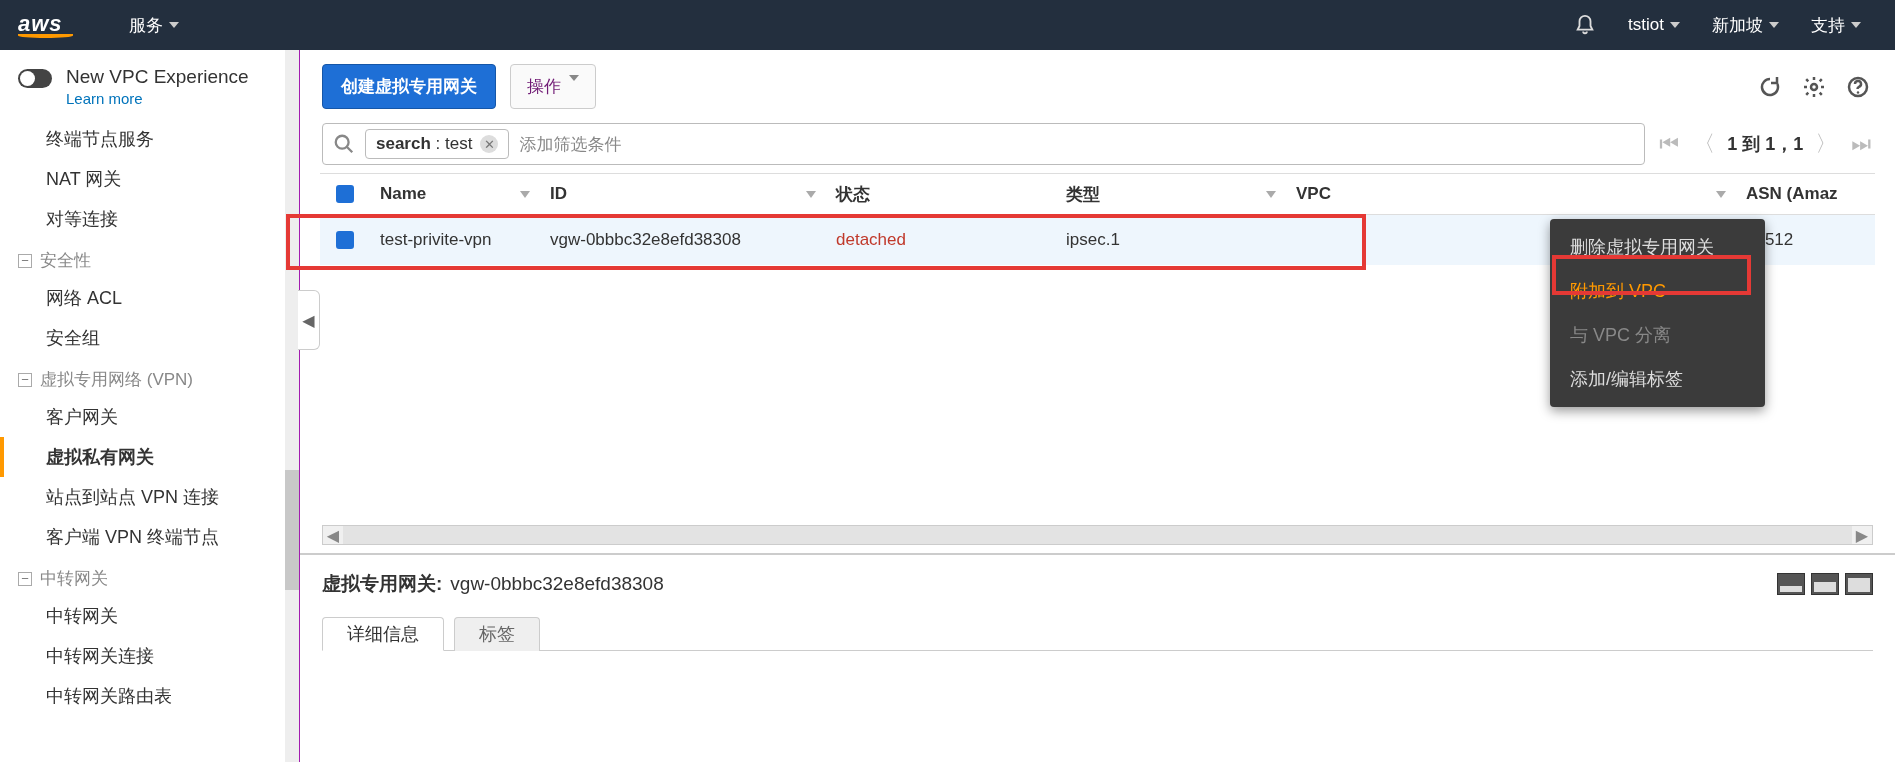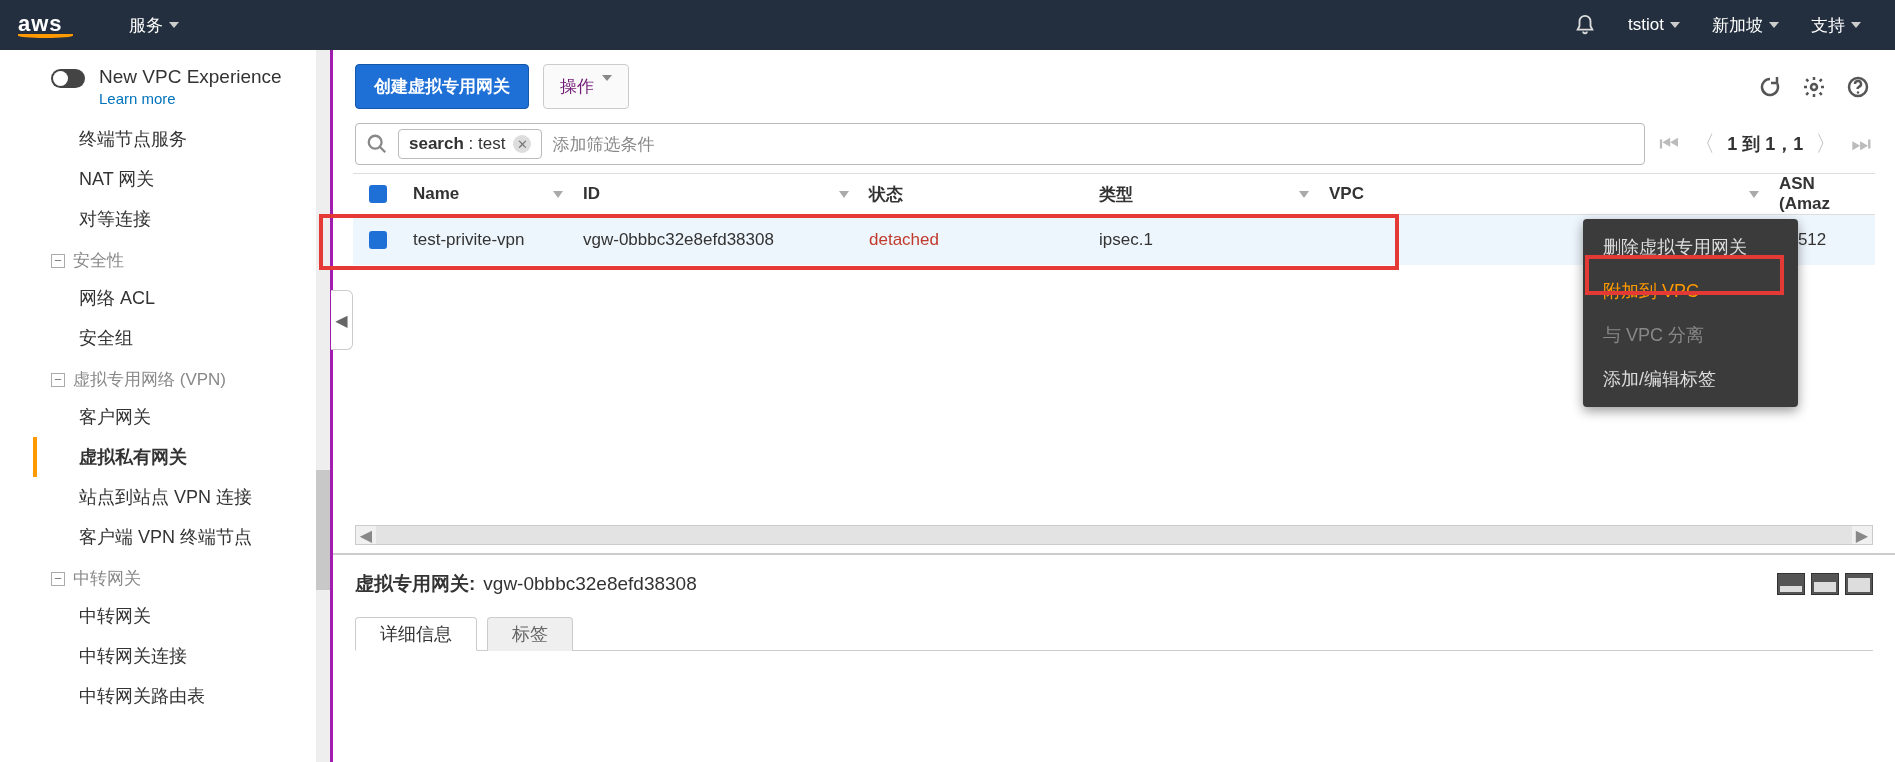--- a/index.html
+++ b/index.html
@@ -1,28 +1,28 @@
 <!DOCTYPE html>
 <html><head>
 <meta charset="utf-8">
 <style>
   * { box-sizing: border-box; margin: 0; padding: 0; font-family: "Amazon Ember", "Helvetica Neue", Arial, sans-serif; }
   body { width: 1895px; height: 762px; background: #fff; overflow: hidden; color: #333; }
   
   .top-header { height: 50px; background: #232f3e; display: flex; align-items: center; color: #fff; font-size: 17px; padding: 0 18px; }
   .aws-logo { display: flex; flex-direction: column; font-weight: 700; margin-right: 40px; }
-  .aws-logo span.txt { font-size: 22px; letter-spacing: 1px; color: #fff; line-height: 1; }
+  .aws-logo span.txt { font-size: 22px; letter-spacing: 1px; color: #fff; line-height: 1; font-style: italic; }
   .aws-logo span.smile { height: 5px; border-bottom: 4px solid #f90; border-radius: 0 0 50% 50%; margin-top: -2px; width: 55px; }
   .hdr-item { display: flex; align-items: center; gap: 6px; padding: 0 16px; cursor: pointer; }
   .hdr-item .caret-down { width: 0; height: 0; border-left: 5px solid transparent; border-right: 5px solid transparent; border-top: 6px solid #ccc; }
   .hdr-spacer { flex: 1; }
   .bell-icon svg { width: 22px; height: 22px; stroke: #ddd; fill: none; stroke-width: 2; }
   
   .layout { display: flex; height: calc(100% - 50px); }
-  .sidebar { width: 300px; background: #fff; border-right: 3px solid #a21caf; overflow-y: auto; position: relative; margin-left: 33px; }
+  .sidebar { width: 300px; background: #fff; border-right: 1px solid #a21caf; overflow-y: auto; position: relative; }
   .new-exp { display: flex; align-items: flex-start; gap: 14px; padding: 16px 18px 10px; }
   .toggle { width: 34px; height: 19px; background: #444; border-radius: 20px; position: relative; flex-shrink: 0; margin-top: 3px; }
   .toggle::after { content: ""; position: absolute; width: 15px; height: 15px; background: #fff; border-radius: 50%; top: 2px; left: 2px; }
   .new-exp-txt { font-size: 19px; color: #333; }
   .learn-more { font-size: 15px; color: #0073bb; display: block; margin-top: 2px; }
   .nav { font-size: 18px; color: #333; padding-top: 2px; }
   .nav-group-title { display: flex; align-items: center; gap: 8px; color: #888; font-size: 17px; padding: 10px 18px 6px; }
   .collapse-box { width: 14px; height: 14px; border: 1px solid #aaa; display: flex; align-items: center; justify-content: center; font-size: 13px; line-height: 1; color: #777; }
   .nav-item { padding: 8px 18px 8px 46px; cursor: pointer; }
   .nav-item.active { font-weight: 700; border-left: 4px solid #f90; padding-left: 42px; }

